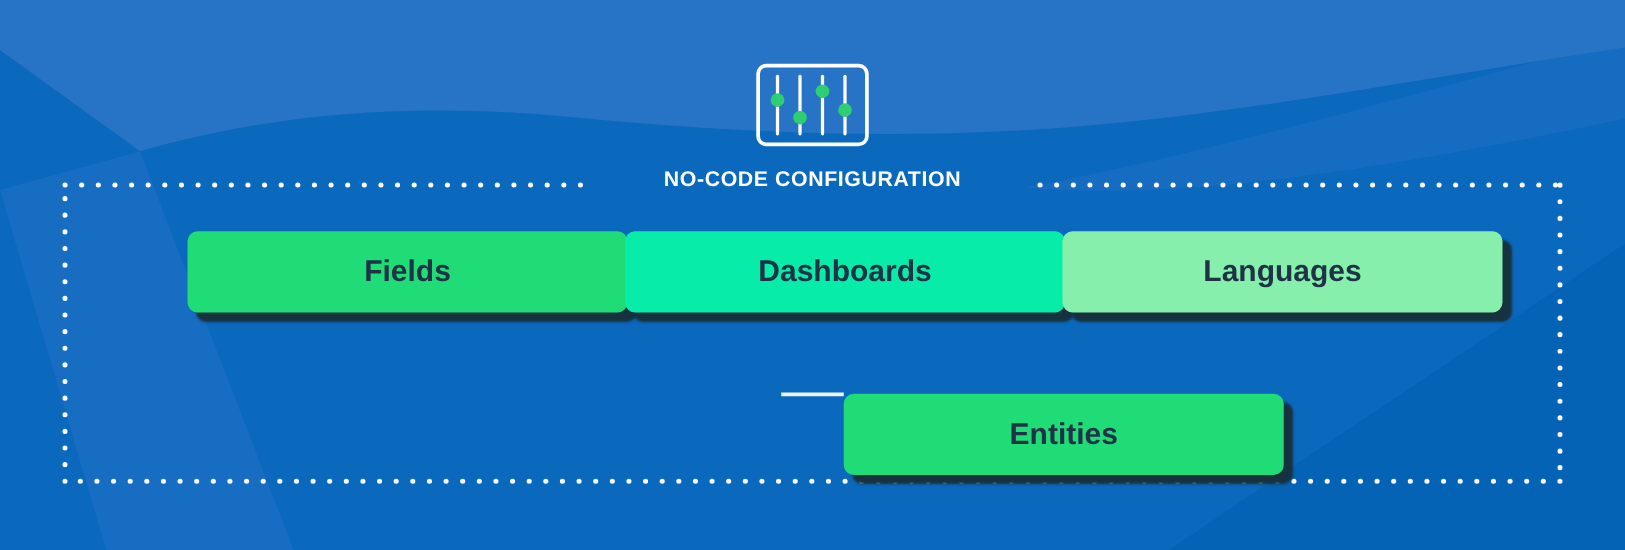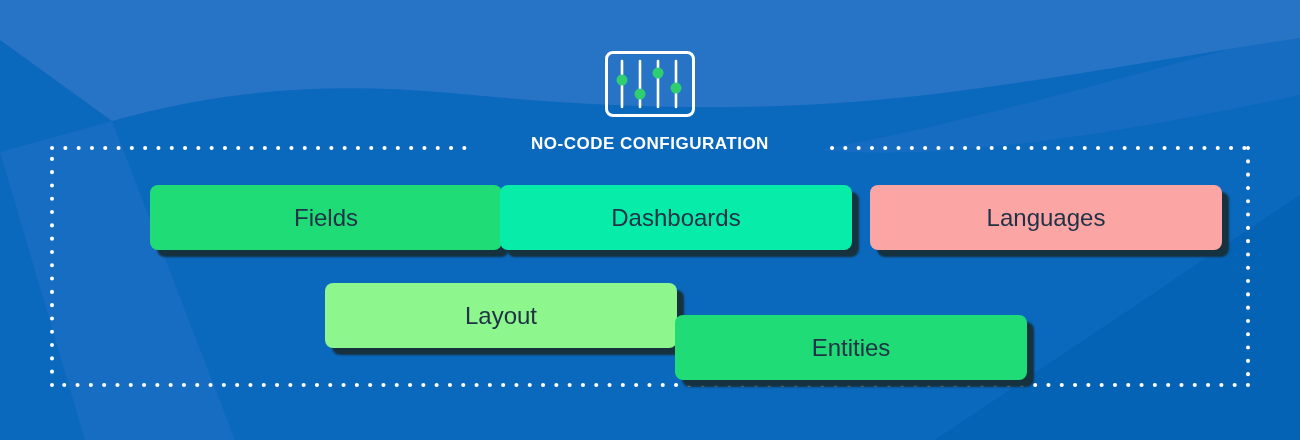--- a/index.html
+++ b/index.html
@@ -43,21 +43,21 @@
     background:var(--connector-color,#EDF4FB);
   }
   #conn-0{left:450px;top:216px;}
   #conn-1{left:800px;top:216px;}
   #conn-2{left:625px;top:314px;}
 
   .node{
     position:absolute;width:352px;height:65px;
     border-radius:8px;
     display:flex;align-items:center;justify-content:center;
-    font-size:24px;font-weight:normal;
+    font-size:24px;font-weight:bold;
     color:var(--node-text-color,#203246);
     box-shadow:7px 7px 2px var(--node-shadow-color,rgba(17,37,52,.9));
     cursor:pointer;
   }
   #node-0{left:150px;top:185px;}
   #node-1{left:500px;top:185px;}
   #node-2{left:850px;top:185px;}
   #node-3{left:325px;top:283px;}
   #node-4{left:675px;top:283px;margin-top:32px;}
 </style>
@@ -102,23 +102,20 @@
   <div class="connector" id="conn-0"></div>
   <div class="connector" id="conn-1"></div>
   <div class="connector" id="conn-2"></div>
 
   <div class="node" id="node-0" style="background-color: rgb(31, 220, 119);">
     <span>Fields</span>
   </div>
   <div class="node" id="node-1" style="background-color: rgb(7, 236, 169);">
     <span>Dashboards</span>
   </div>
-  <div class="node" id="node-2" style="background-color: #fca5a5; margin-left: 20px;">
+  <div class="node" id="node-2" style="background-color: #86efac;">
     <span>Languages</span>
-  </div>
-  <div class="node" id="node-3" style="background-color: rgb(141, 246, 141);">
-    <span>Layout</span>
   </div>
   <div class="node" id="node-4" style="background-color: rgb(31, 220, 119);">
     <span>Entities</span>
   </div>
 
 </div>
 
 </body></html>

